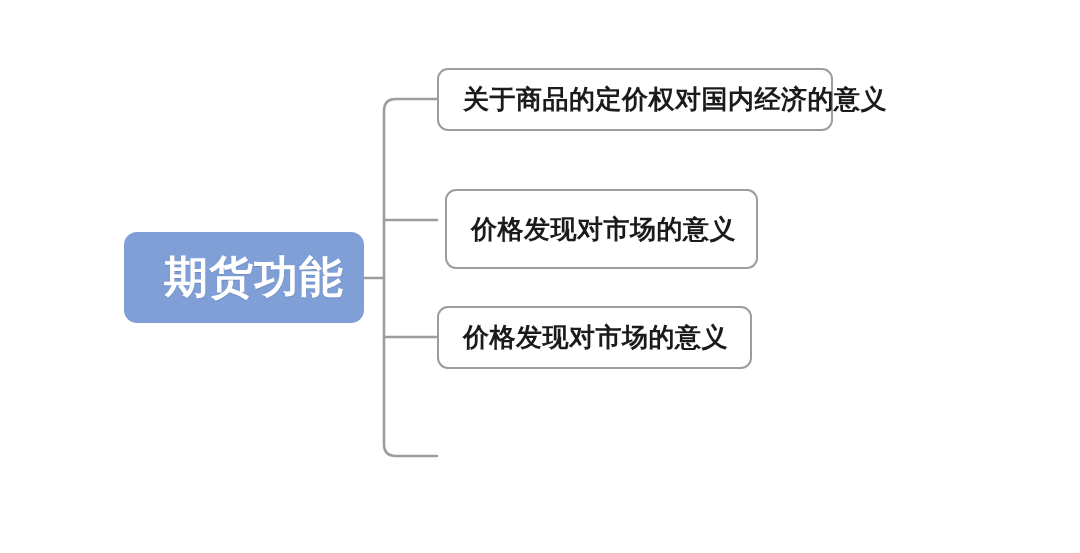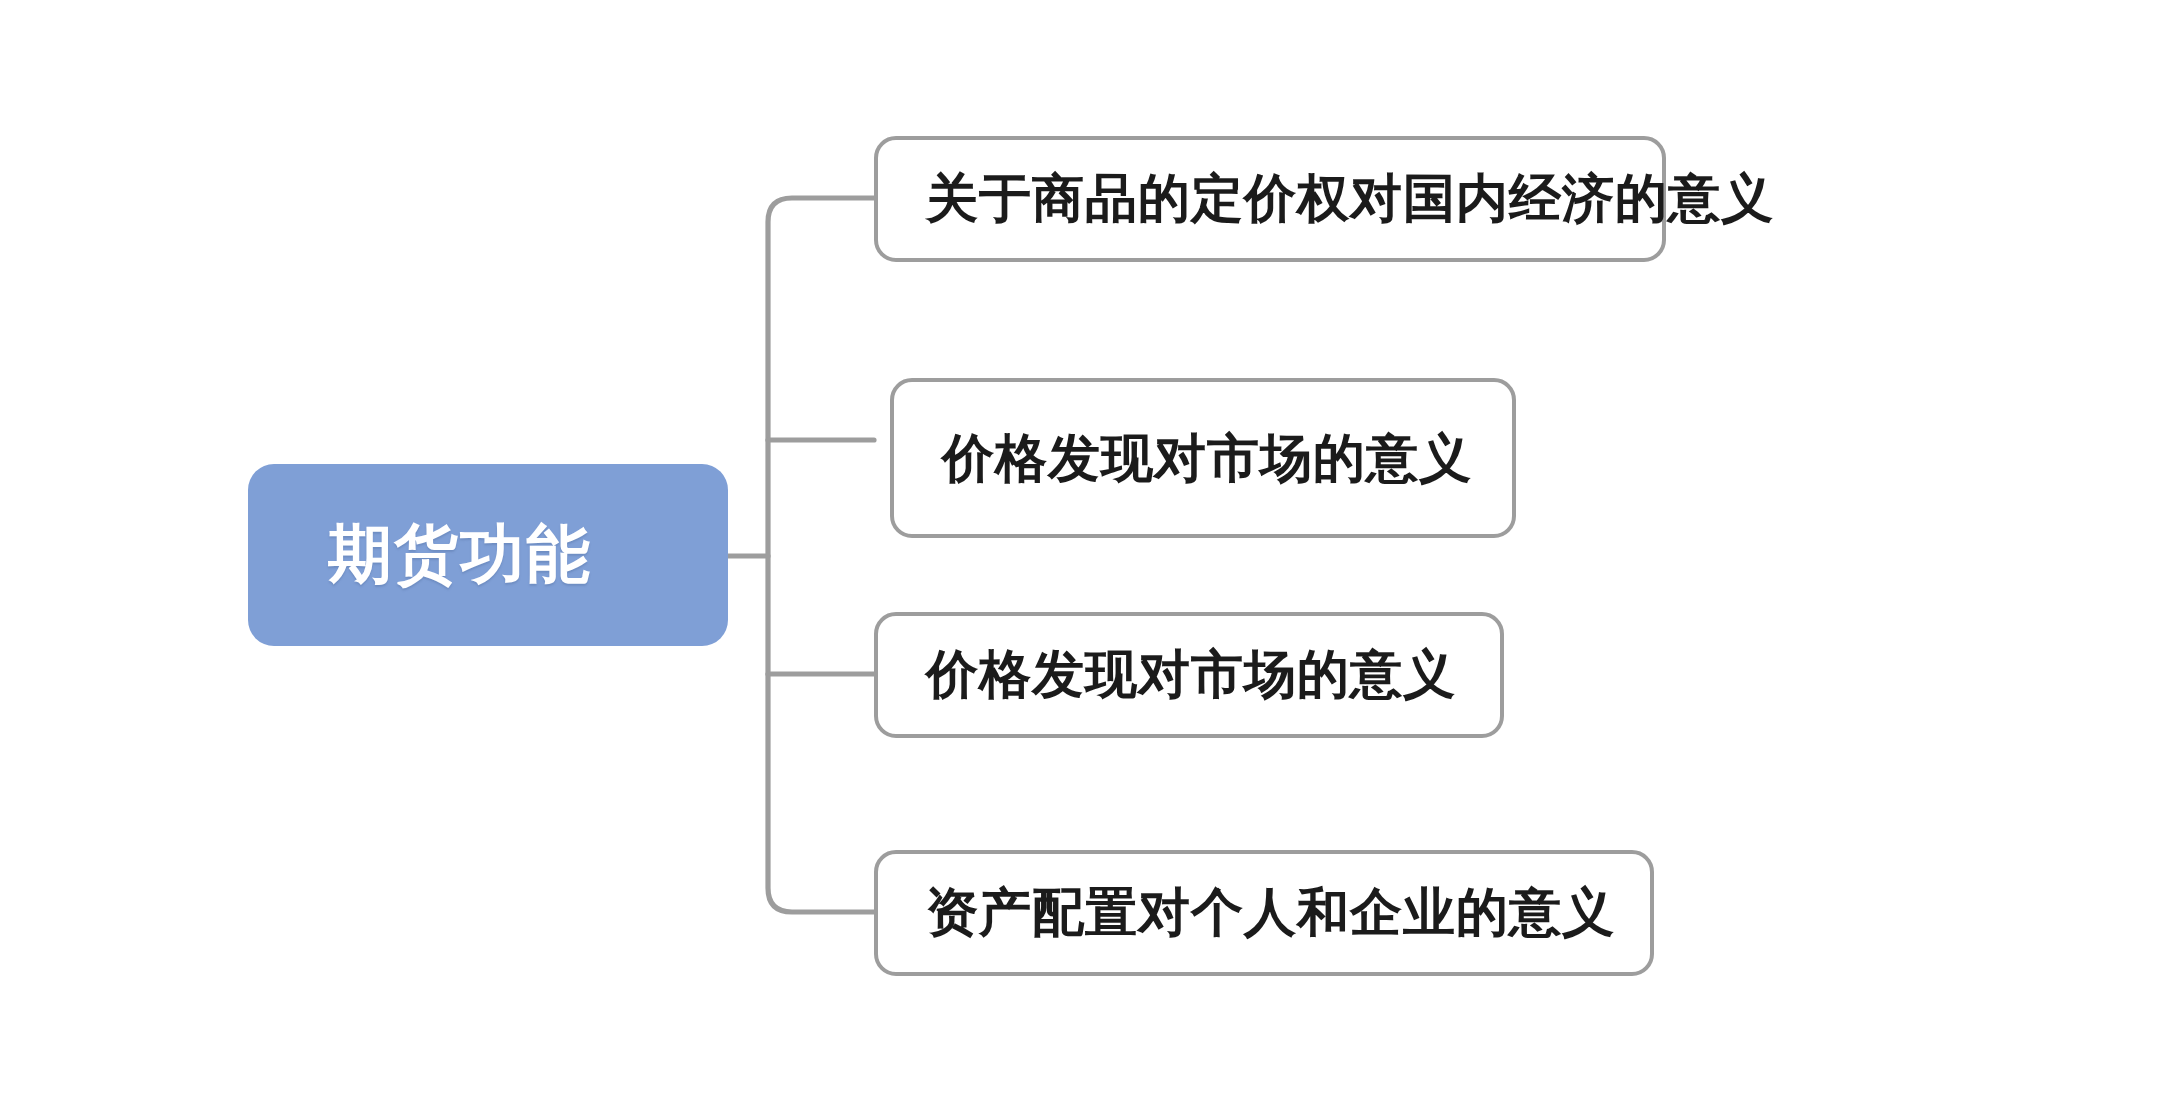--- a/index.html
+++ b/index.html
@@ -39,21 +39,21 @@
     top: 232px;
     width: 240px;
     height: 91px;
     background: #7f9fd6;
     border: none;
     justify-content: flex-start;
     border-radius: 13px;
   }
   .node-root .node-label {
     color: #ffffff;
-    font-size: 32px;
+    font-size: 44px;
     font-weight: bold;
     letter-spacing: 1px;
     padding-left: 40px;
     text-shadow: 0 1px 1px rgba(90,120,170,0.45);
   }
   .node-child {
     background: #ffffff;
     border: 2px solid #9d9d9d;
   }
   .node-child .node-label {
@@ -96,17 +96,14 @@
   </div>
 
   <div class="node node-child node-child-2">
     <span class="node-label">价格发现对市场的意义</span>
   </div>
 
   <div class="node node-child node-child-3">
     <span class="node-label">价格发现对市场的意义</span>
   </div>
 
-  <div class="node node-child node-child-4">
-    <span class="node-label">资产配置对个人和企业的意义</span>
-  </div>
 
 </div>
 
 </body></html>

